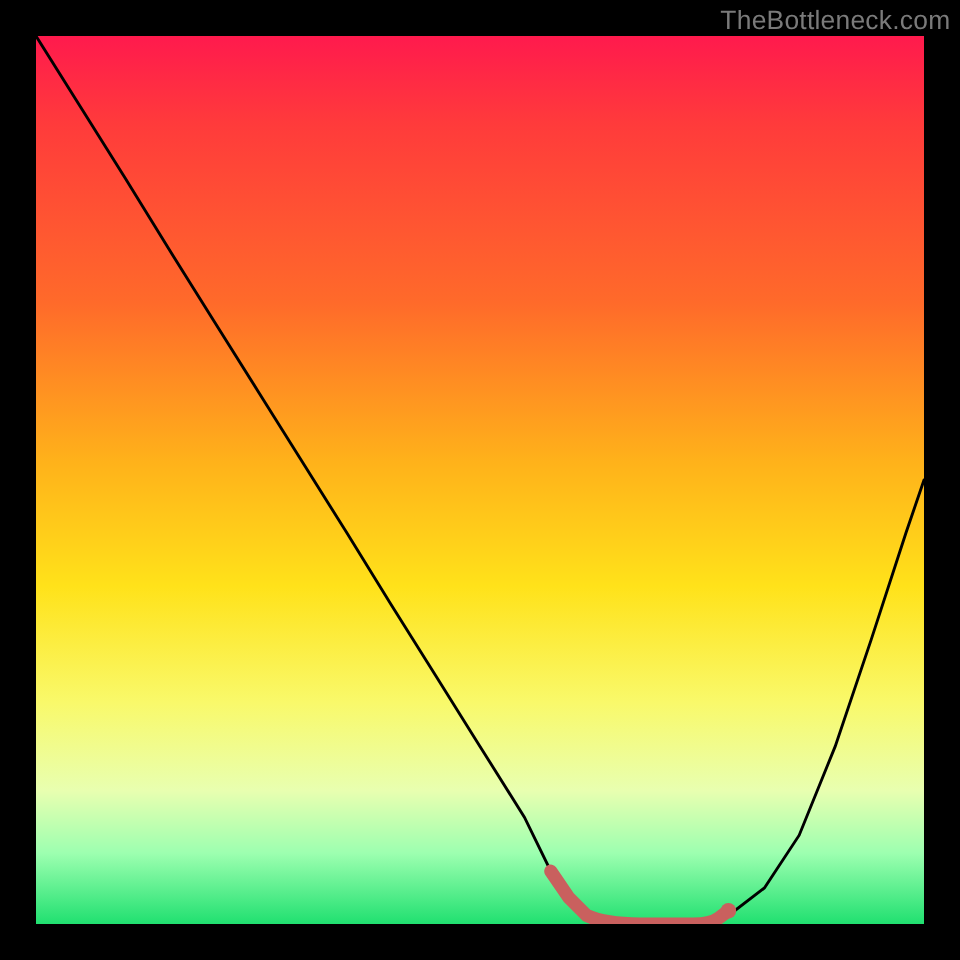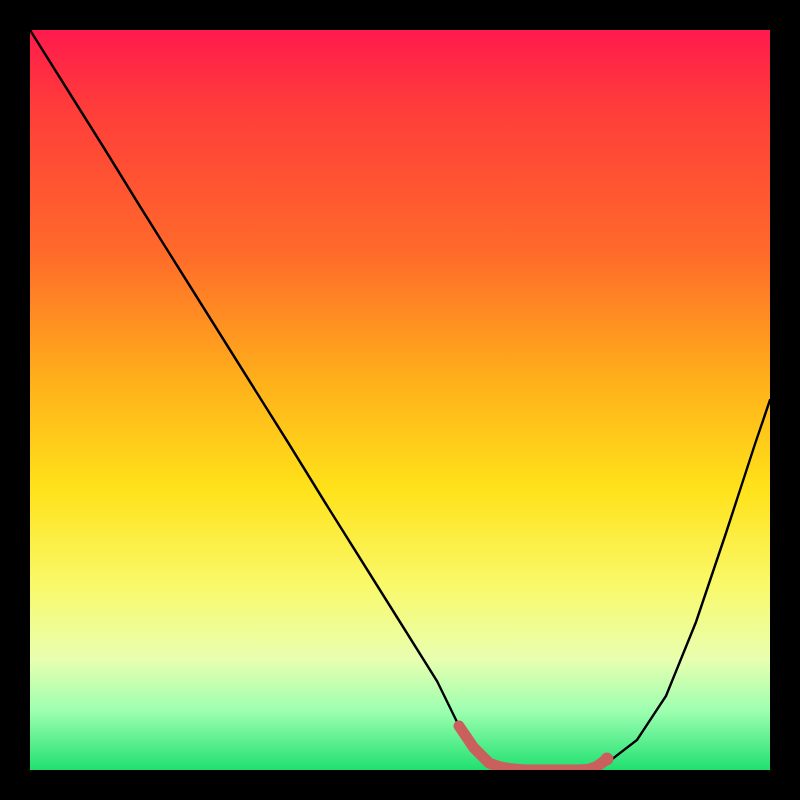--- a/index.html
+++ b/index.html
@@ -96,13 +96,14 @@
               L 518 740
               L 533 740
               L 548 740
               C 558 740, 565 738, 569 735
               L 577 729
             "></path>
 
       <circle cx="577" cy="729" r="6.5" fill="#c9605e"></circle>
     </svg>
   </div>
+  <div class="watermark">TheBottleneck.com</div>
 </div>
 
 </body></html>

